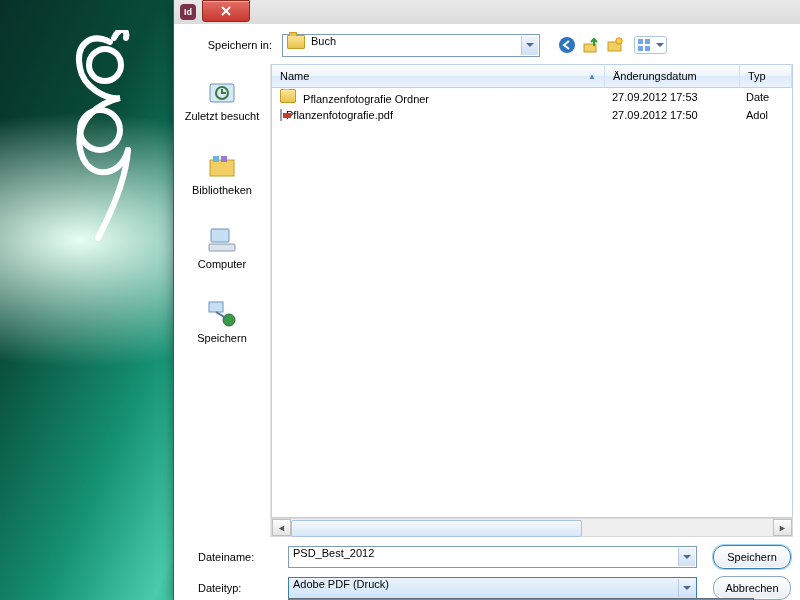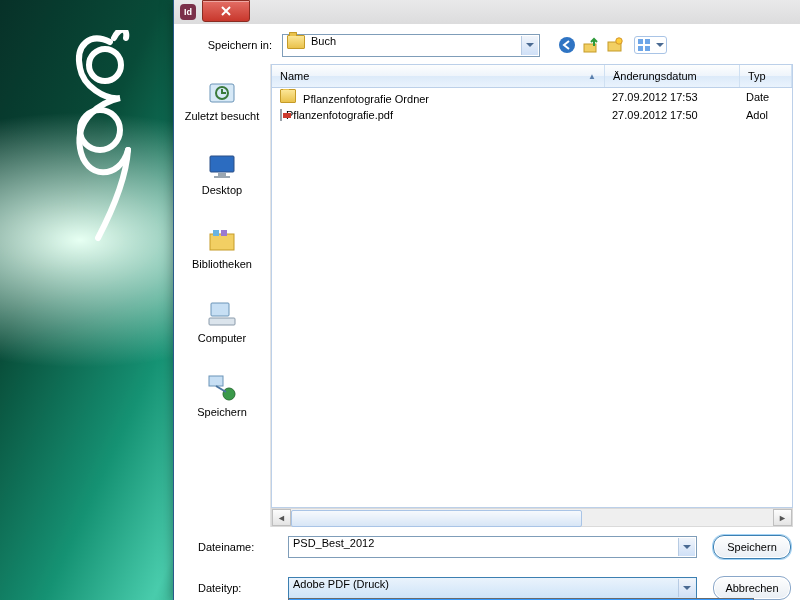--- a/index.html
+++ b/index.html
@@ -45,21 +45,21 @@
 .cell{padding:0 8px;white-space:nowrap;overflow:hidden}
 .fico{width:16px;height:14px;display:inline-flex;align-items:center;justify-content:center;margin-right:4px}
 .pdf-ico{width:14px;height:16px;border:1px solid #9aa1a8;background:#fff;position:relative;margin-right:4px}
 .pdf-ico:after{content:"";position:absolute;left:2px;top:4px;width:8px;height:5px;background:#cc3a2e}
 .hscroll{height:17px;background:#f0f0f0;border:1px solid #dadada;display:flex;align-items:center}
 .hscroll .btn{width:17px;height:15px;background:linear-gradient(#fdfdfd,#e4e4e4);border:1px solid #bfbfbf;display:flex;align-items:center;justify-content:center;font-size:9px;color:#555}
 .hscroll .track{flex:1;height:15px;background:#efefef;position:relative}
 .hscroll .thumb{position:absolute;left:0;top:0;height:100%;width:60%;background:linear-gradient(#f6f9fd,#d8e6f6);border:1px solid #a9c4e6;border-radius:2px}
 
 .fields{padding:6px 10px 0 10px}
-.frow{display:flex;align-items:center;margin-bottom:17px;position:relative}
+.frow{display:flex;align-items:center;margin-bottom:7px;position:relative}
 .frow .flbl{width:90px;text-align:left;padding-left:14px}
 .btn-main{width:76px;height:22px;margin-left:16px;background:linear-gradient(#fefefe,#e9eef4);border:1px solid #8aa7c9;border-radius:11px;display:flex;align-items:center;justify-content:center;box-shadow:inset 0 0 0 1px #fff}
 .btn-main.save{border:1px solid #3c7fb1;box-shadow:0 0 0 1px #a3d3f5,inset 0 0 0 1px #fff}
 
 .file-combo{flex:1;height:20px}
 .type-combo{flex:1;height:20px;border:1px solid #3c7fb1;background:linear-gradient(#eaf3fc,#cfe4f8)}
 .opts{position:absolute;left:104px;top:22px;width:464px;background:#fff;border:1px solid #6b6b6b;z-index:5}
 .opts .opt{padding:2px 6px;white-space:nowrap}
 .opts .opt.sel{background:#3399ff;color:#fff}
 
@@ -140,30 +140,20 @@
               <rect x="4" y="8" width="24" height="18" rx="2" fill="#d7e9f7" stroke="#6b94b7"></rect>
               <circle cx="16" cy="17" r="6" fill="none" stroke="#3a7a3a" stroke-width="2"></circle>
               <path d="M16 13 V17 H20" stroke="#3a7a3a" stroke-width="2" fill="none"></path>
             </svg>
         </div>
         <span>Zuletzt besucht</span>
       </div>
       <div class="place">
         <div class="picon">
           <svg width="32" height="32" viewBox="0 0 32 32">
-              <rect x="4" y="6" width="24" height="16" rx="1" fill="#2c6cc0" stroke="#2a4f86"></rect>
-              <rect x="12" y="23" width="8" height="3" fill="#9aa6b1"></rect>
-              <rect x="8" y="26" width="16" height="2" fill="#9aa6b1"></rect>
-            </svg>
-        </div>
-        <span>Desktop</span>
-      </div>
-      <div class="place">
-        <div class="picon">
-          <svg width="32" height="32" viewBox="0 0 32 32">
               <rect x="4" y="10" width="24" height="16" fill="#f2cf63" stroke="#c59b28"></rect>
               <rect x="7" y="6" width="6" height="6" fill="#6bb4e0"></rect>
               <rect x="15" y="6" width="6" height="6" fill="#9b79d1"></rect>
             </svg>
         </div>
         <span>Bibliotheken</span>
       </div>
       <div class="place">
         <div class="picon">
           <svg width="32" height="32" viewBox="0 0 32 32">

